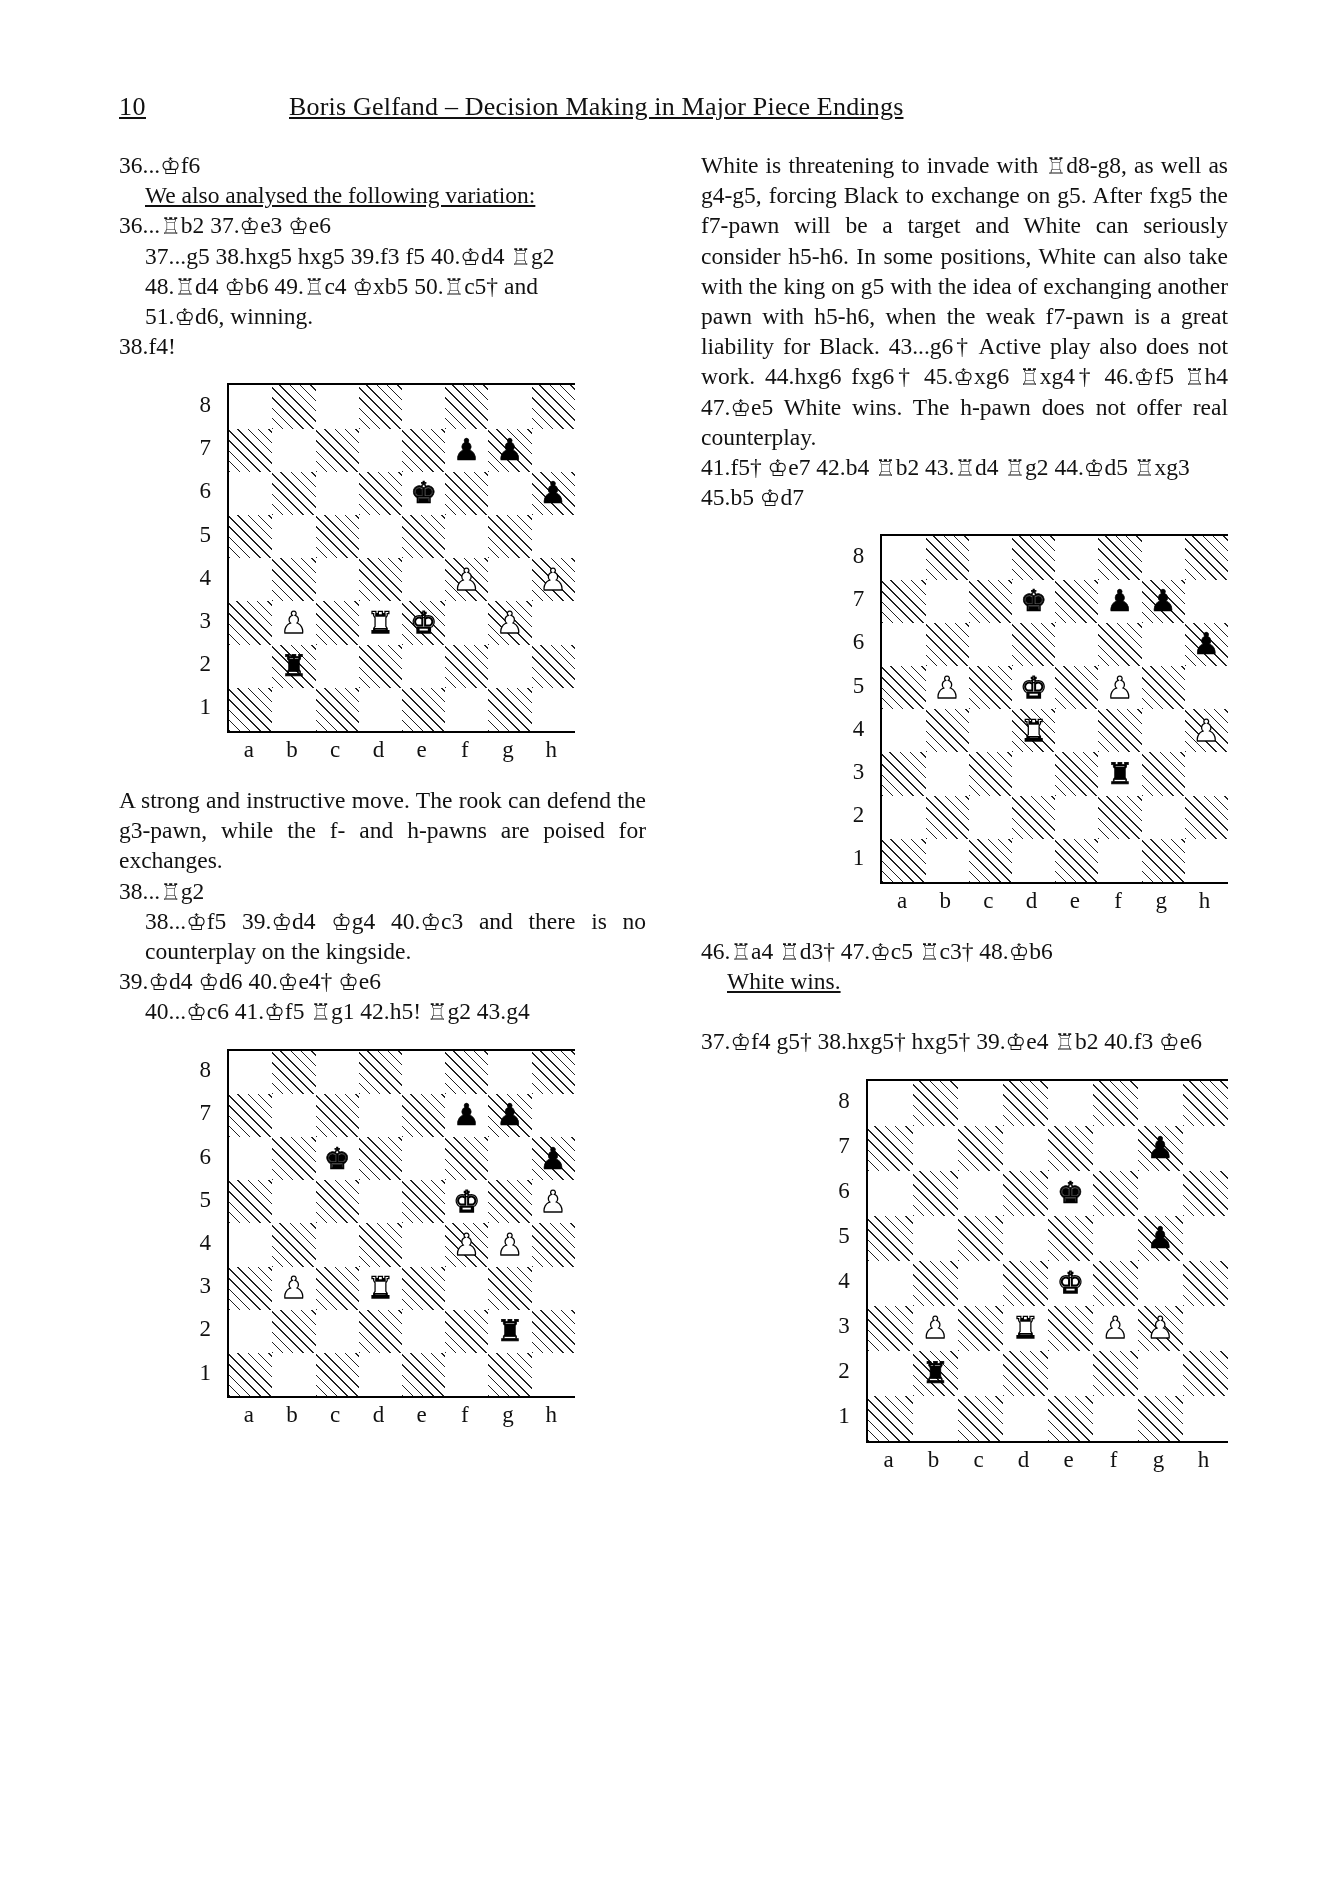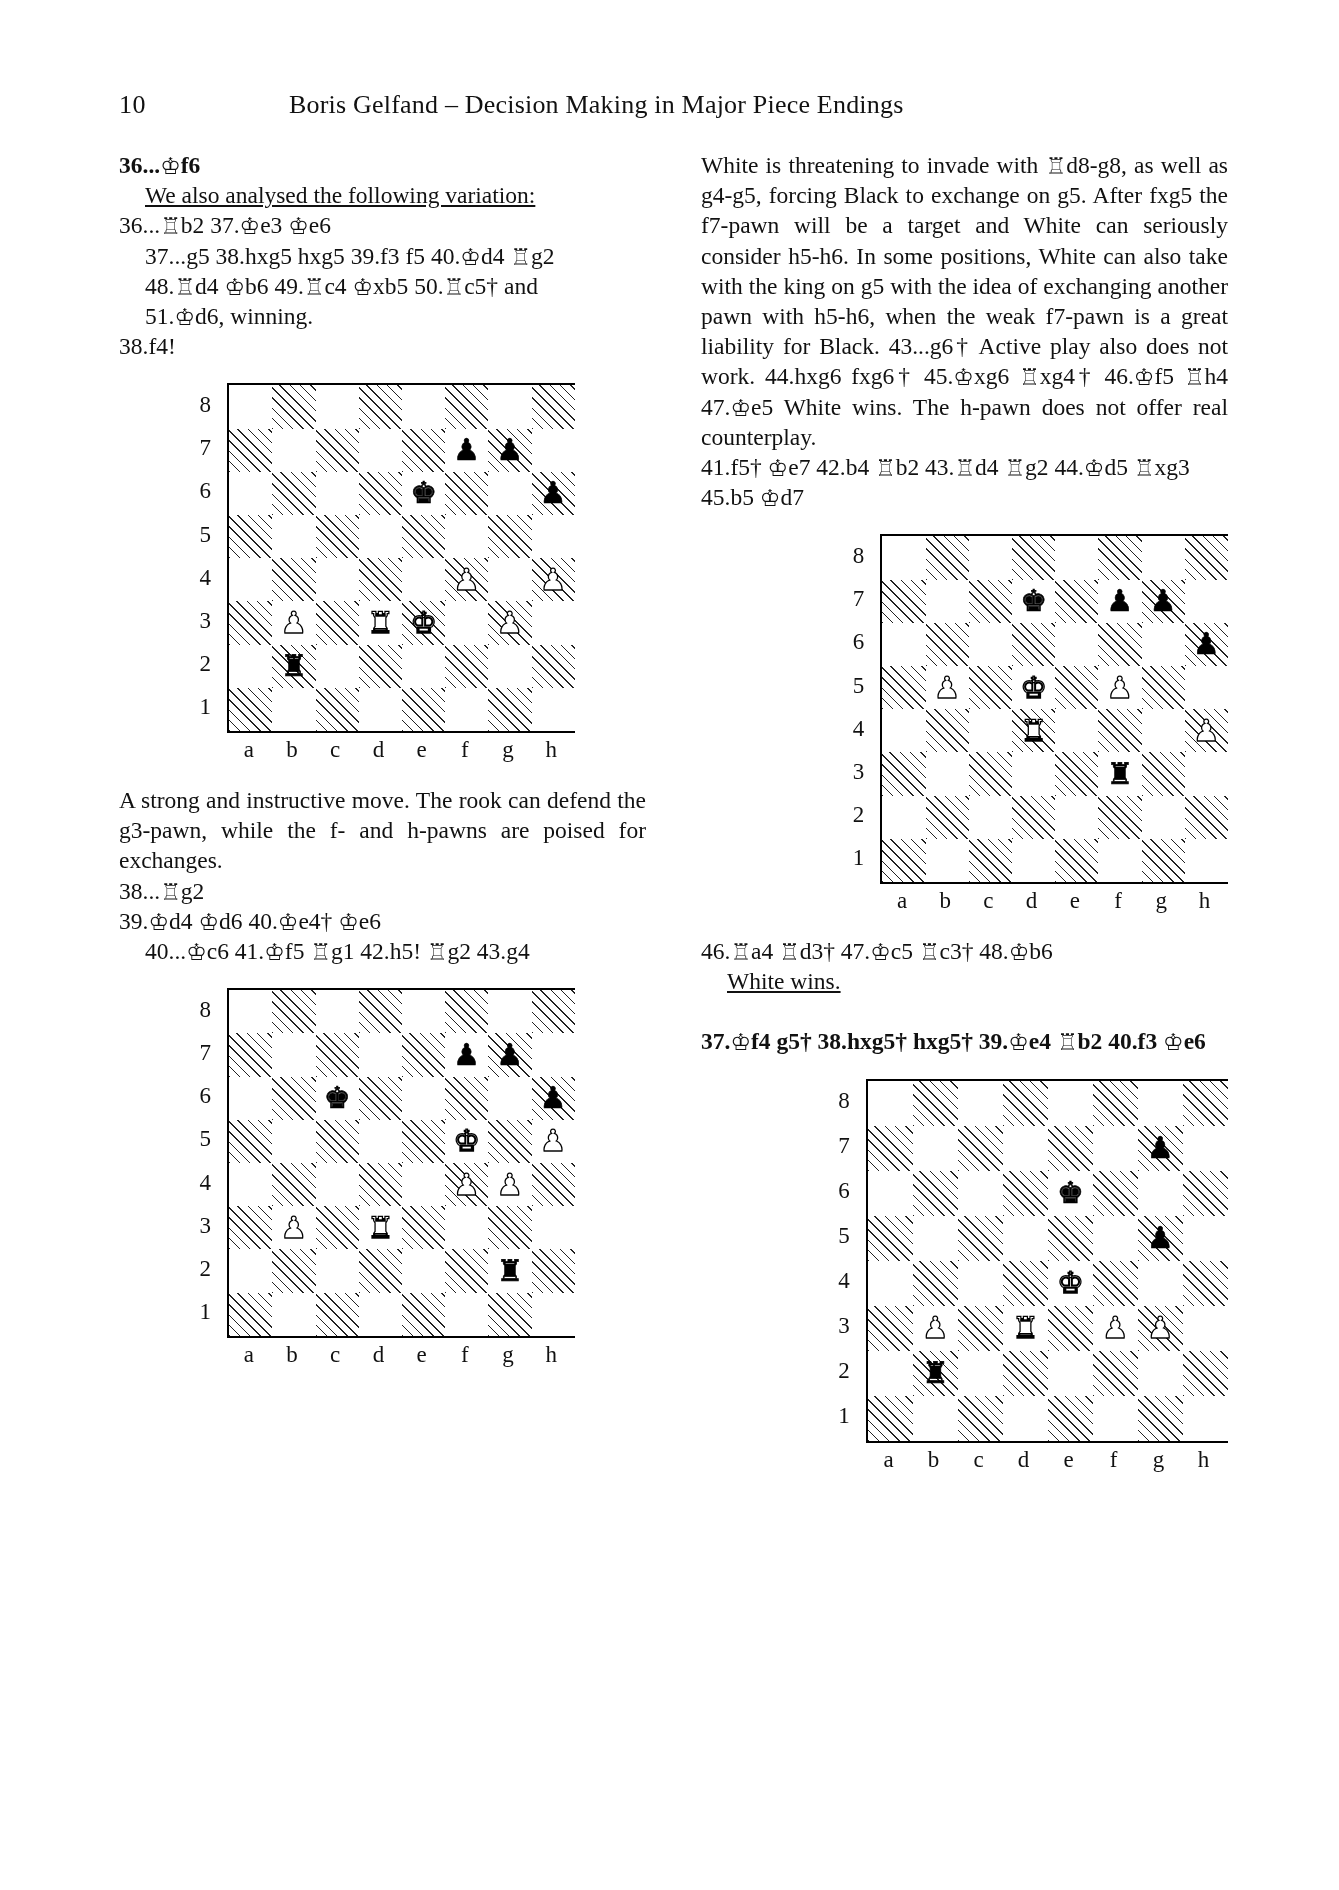--- a/index.html
+++ b/index.html
@@ -22,21 +22,22 @@
     box-sizing: border-box;
   }
   
   .runhead {
     position: absolute;
     top: 88px;
     left: 119px;
     right: 118px;
     height: 34px;
     display: flex;
-    align-items: center;
+    align-items: flex-end;
+    text-decoration: underline;
   }
   .folio {
     font-size: 26px;
     width: 170px;
     letter-spacing: .5px;
   }
   .runtitle {
     font-size: 26px;
     flex: 1;
     text-align: left;
@@ -55,21 +56,21 @@
     width: 527px;
   }
   p {
     margin: 0;
     font-size: 23.5px;
     line-height: 30.2px;
     text-align: justify;
     text-justify: inter-word;
   }
   p.nojust { text-align: left; }
-  .bold { font-weight: bold; }
+  .bold { font-weight: normal; }
   .indent1 { text-indent: 26px; text-decoration: underline; }
   .ml1 { margin-left: 26px; }
   .gap-m { height: 22px; }
   .gap-l { height: 30px; }
   
   .fig {
     font-family: "DejaVu Sans", sans-serif;
     font-size: 23px;
     line-height: 1;
     vertical-align: -1px;
@@ -310,20 +311,21 @@
               <span>g</span>
               <span>h</span>
             </div>
         </div>
       </div>
 
       <div class="gap-m"></div>
 
       <p>A strong and instructive move. The rook can defend the g3-pawn, while the f- and h-pawns are poised for exchanges.</p>
       <p class="nojust">38...<span class="fig">♖</span>g2</p>
+      <p class="ml1">38...<span class="fig">♔</span>f5 39.<span class="fig">♔</span>d4 <span class="fig">♔</span>g4 40.<span class="fig">♔</span>c3 and there is no counterplay on the kingside.</p>
       <p class="nojust">39.<span class="fig">♔</span>d4 <span class="fig">♔</span>d6 40.<span class="fig">♔</span>e4† <span class="fig">♔</span>e6</p>
       <p class="ml1 nojust">40...<span class="fig">♔</span>c6 41.<span class="fig">♔</span>f5 <span class="fig">♖</span>g1 42.h5! <span class="fig">♖</span>g2 43.g4</p>
 
       <div class="gap-m"></div>
 
       <div class="board-wrap">
         <div class="board-block">
           <div class="ranks" style="height: 345.6px;">
               <span>8</span>
               <span>7</span>

